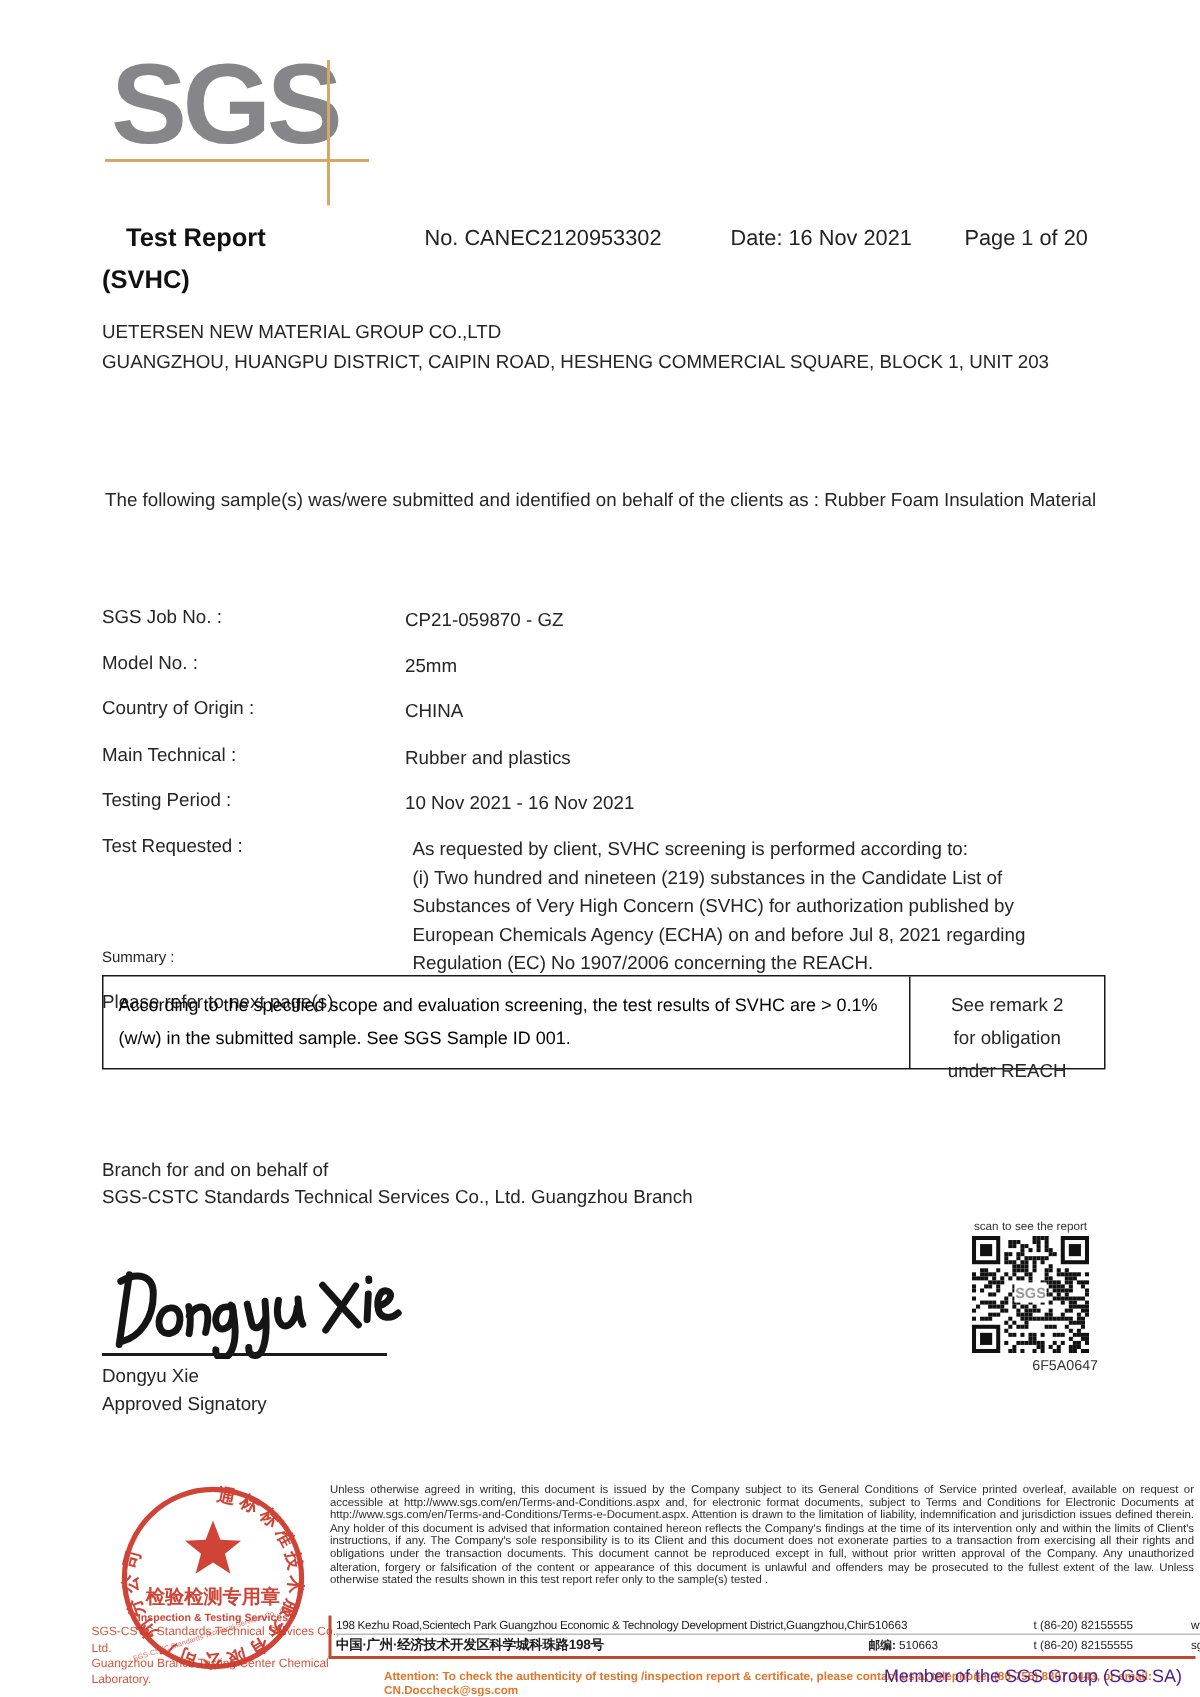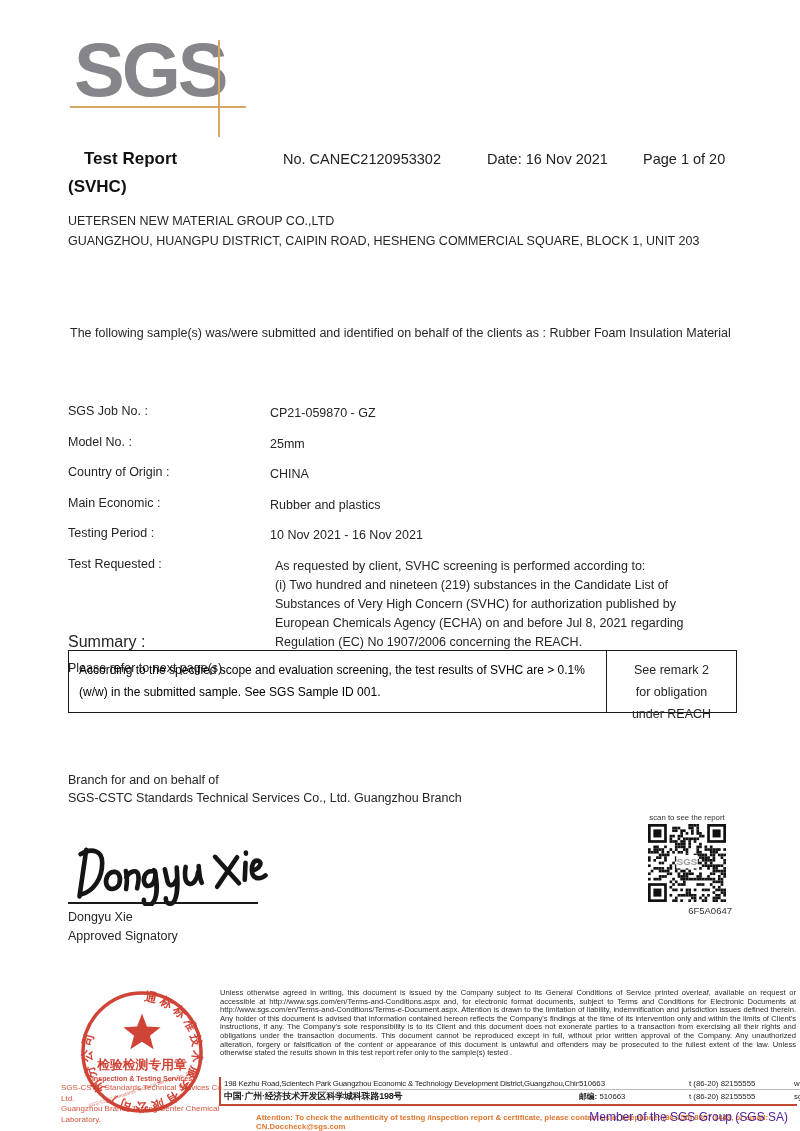--- a/index.html
+++ b/index.html
@@ -18,21 +18,21 @@
   .hdr-meta { font-size:14.5px; color:#222; }
 
   
   .client-line { font-size:12.5px; color:#262626; line-height:20px; }
   .intro { font-size:12.5px; line-height:21px; width:680px; color:#262626; }
 
   .field-row { display:flex; margin-bottom:11.5px; font-size:12.5px; color:#262626; }
   .field-label { width:202px; flex:none; }
   .field-value { width:462px; white-space:pre-line; line-height:19px; }
 
-  .summary-label { font-size:16px; color:#262626; }
+  .summary-label { font-size:10px; color:#262626; }
   .summary-box { display:flex; border:1.6px solid #1a1a1a; width:669px; }
   .summary-left { flex:1; padding:8px 10px; font-size:12px; line-height:22px; color:#000000; }
   .summary-right { width:130px; flex:none; border-left:1.6px solid #1a1a1a; padding:8px 23px;
                    font-size:12.5px; line-height:22px; text-align:center; color:#262626; }
 
   .sig-line { font-size:12.5px; color:#262626; line-height:18.5px; }
   .sig-rule { height:1.8px; background:#1a1a1a; }
 
   
   .qr-caption { font-size:7.8px; color:#333; text-align:center; width:90px; }
@@ -80,21 +80,21 @@
     </div>
     <div class="field-row">
       <div class="field-label">Model No. :</div>
       <div class="field-value">25mm</div>
     </div>
     <div class="field-row">
       <div class="field-label">Country of Origin :</div>
       <div class="field-value">CHINA</div>
     </div>
     <div class="field-row">
-      <div class="field-label">Main Economic :</div>
+      <div class="field-label">Main Technical :</div>
       <div class="field-value">Rubber and plastics</div>
     </div>
     <div class="field-row">
       <div class="field-label">Testing Period :</div>
       <div class="field-value">10 Nov 2021 - 16 Nov 2021</div>
     </div>
     <div class="field-row" style="margin-bottom:7px;">
       <div class="field-label">Test Requested :</div>
       <div class="field-value" style="padding-left:5px;">As requested by client, SVHC screening is performed according to:
 (i) Two hundred and nineteen (219) substances in the Candidate List of Substances of Very High Concern (SVHC) for authorization published by European Chemicals Agency (ECHA) on and before Jul 8, 2021 regarding Regulation (EC) No 1907/2006 concerning the REACH.</div>

